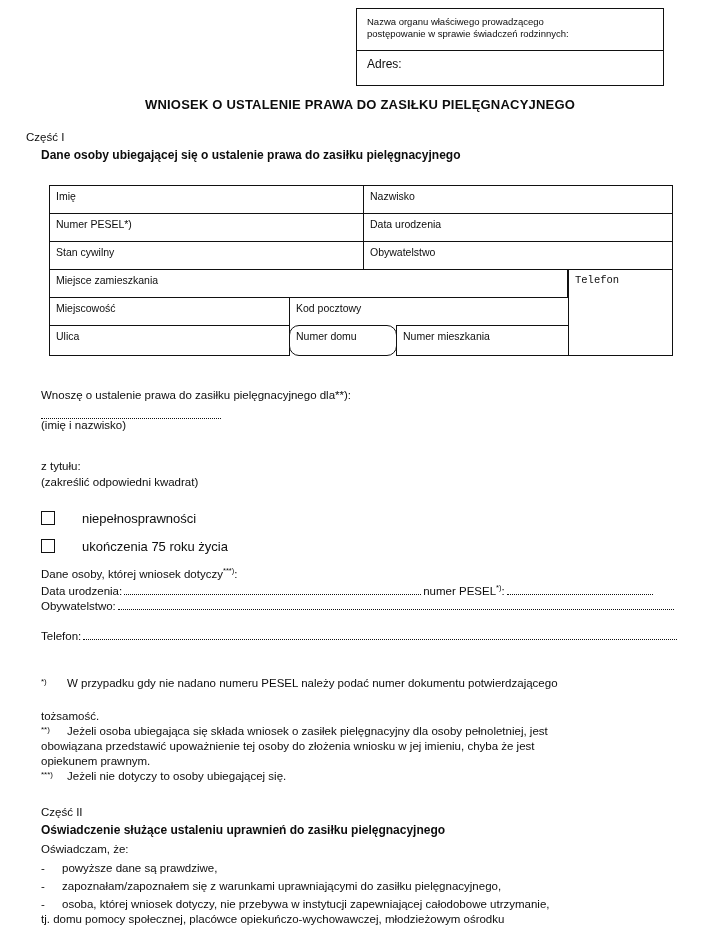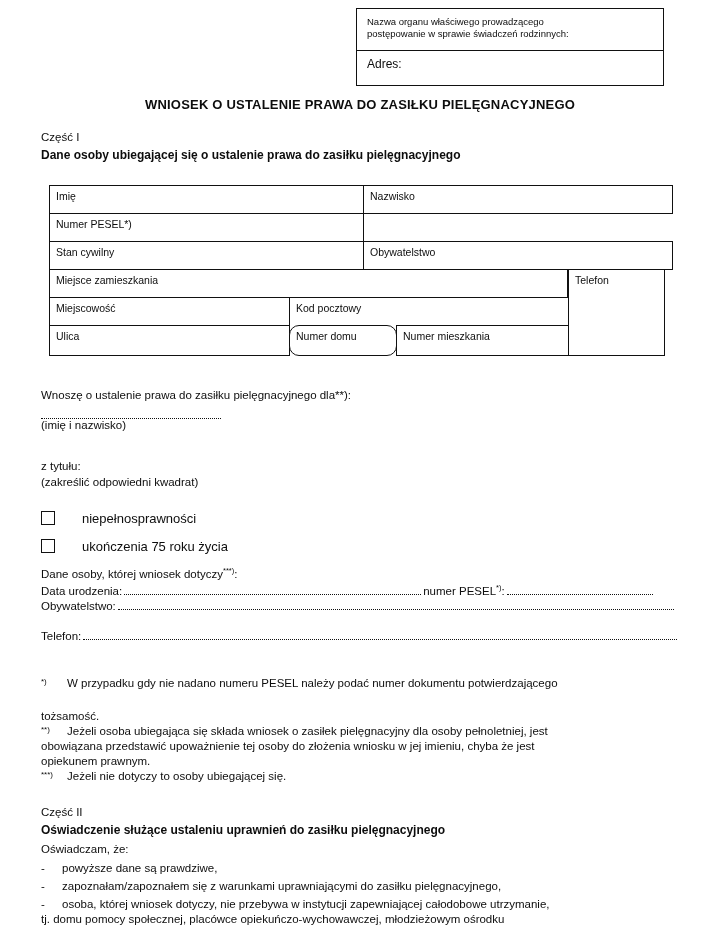--- a/index.html
+++ b/index.html
@@ -58,21 +58,21 @@
     width: 720px;
     text-align: center;
     font-size: 13px;
     font-weight: bold;
     letter-spacing: 0.2px;
   }
 
   
   .part1-label {
     position: absolute;
-    left: 41px;
+    left: 26px;
     top: 131px;
     font-size: 11.5px;
   }
   .part1-subtitle {
     position: absolute;
     left: 41px;
     top: 148px;
     font-size: 12px;
     font-weight: bold;
   }
@@ -246,26 +246,27 @@
 
   <div class="part1-label">Część I</div>
   <div class="part1-subtitle">Dane osoby ubiegającej się o ustalenie prawa do zasiłku pielęgnacyjnego</div>
 
   <div class="data-table">
 
     <div class="cell" style="left:0px;   top:0px;   width:315px; height:29px;"><span>Imię</span></div>
     <div class="cell" style="left:314px; top:0px;   width:310px; height:29px;"><span>Nazwisko</span></div>
 
     <div class="cell" style="left:0px;   top:28px;  width:315px; height:29px;"><span>Numer PESEL*)</span></div>
+    <div class="cell" style="left:314px; top:28px;  width:310px; height:29px;"><span>Data urodzenia</span></div>
 
     <div class="cell" style="left:0px;   top:56px;  width:315px; height:29px;"><span>Stan cywilny</span></div>
     <div class="cell" style="left:314px; top:56px;  width:310px; height:29px;"><span>Obywatelstwo</span></div>
 
     <div class="cell" style="left:0px;   top:84px;  width:519px; height:29px;"><span>Miejsce zamieszkania</span></div>
-    <div class="cell" style="left:519px; top:84px;  width:97px; height:87px;"><span>Telefon</span></div>
+    <div class="cell" style="left:519px; top:84px;  width:105px; height:87px;font-family:Liberation Mono, monospace;"><span>Telefon</span></div>
 
     <div class="cell" style="left:0px;   top:112px; width:241px; height:29px;"><span>Miejscowość</span></div>
     <div class="cell" style="left:240px; top:112px; width:280px; height:38px;"><span>Kod pocztowy</span></div>
 
     <div class="cell" style="left:0px;   top:140px; width:241px; height:31px;"><span>Ulica</span></div>
     <div class="cell" style="left:240px; top:140px; width:108px; height:31px;border-radius:10px;"><span>Numer domu</span></div>
     <div class="cell" style="left:347px; top:140px; width:173px; height:31px;"><span>Numer mieszkania</span></div>
   </div>
 
   <div class="req-line" style="top:389px;">Wnoszę o ustalenie prawa do zasiłku pielęgnacyjnego dla**):</div>

